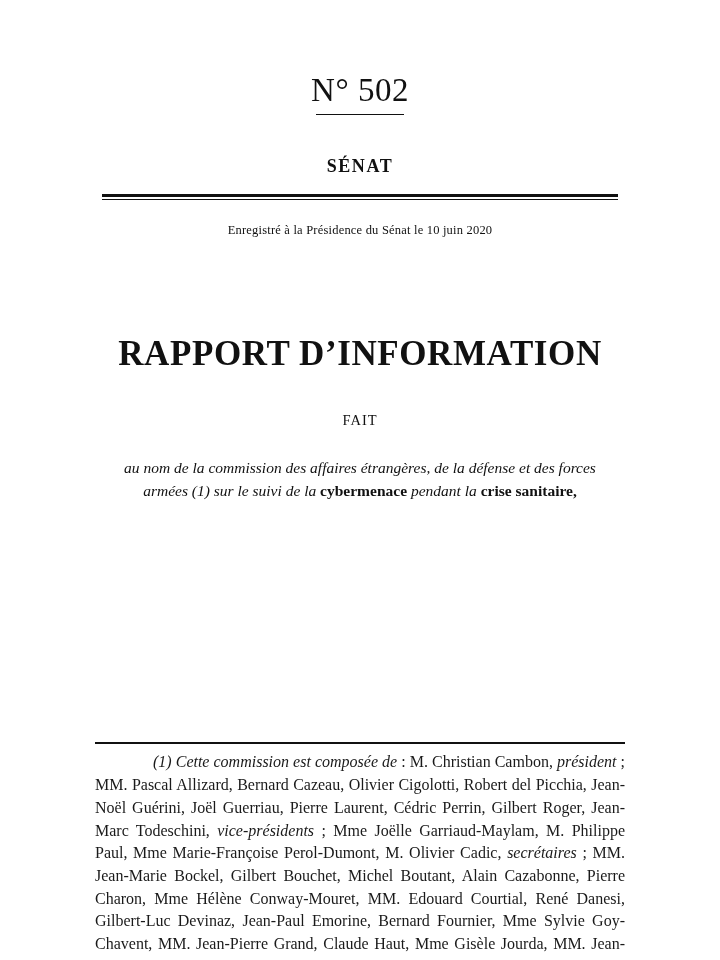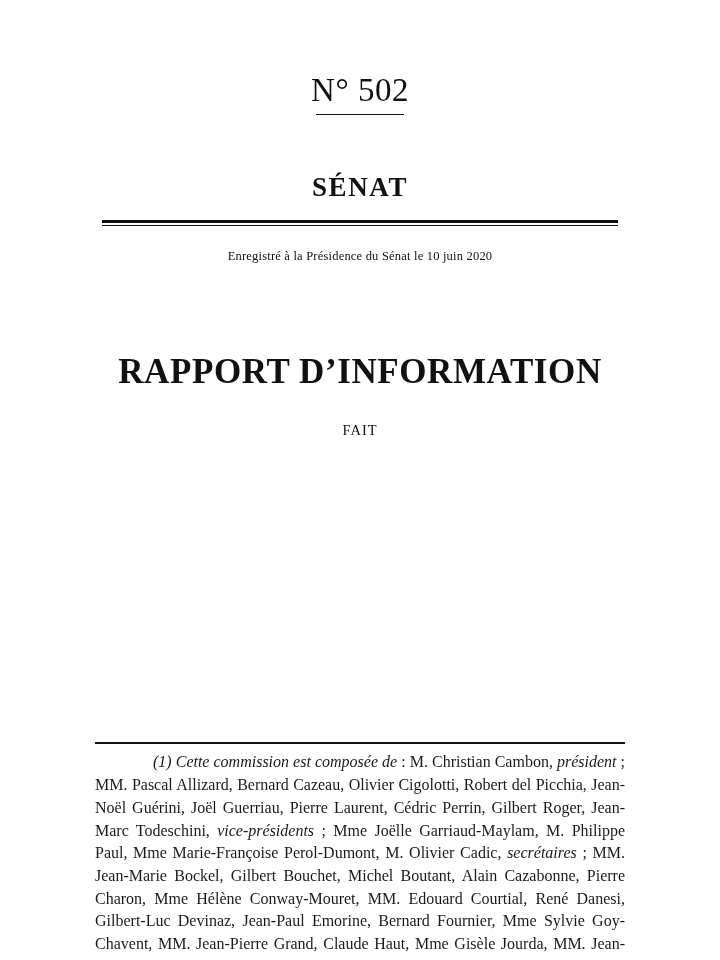--- a/index.html
+++ b/index.html
@@ -45,23 +45,23 @@
     content: "";
     position: absolute;
     left: 9px;
     right: 9px;
     bottom: 0;
     height: 1.6px;
     background: #111111;
   }
 
   .chamber {
-    margin: 16px;
+    margin: 0;
     padding-top: 42px;
-    font-size: 27px;
+    font-size: 18px;
     font-weight: bold;
     letter-spacing: 1.6px;
     line-height: 1.1;
   }
 
   .session {
     margin: 0;
     padding-top: 10px;
     font-size: 13.5px;
     letter-spacing: 0.4px;
@@ -93,21 +93,21 @@
     font-size: 12.5px;
     letter-spacing: 0.2px;
   }
 
   
   .title-block {
     text-align: center;
   }
 
   .report-title {
-    margin: 4px;
+    margin: 12px;
     padding-top: 84px;
     font-size: 35px;
     font-weight: bold;
     letter-spacing: 0.6px;
     line-height: 1.15;
   }
 
   .fait {
     margin: 0;
     padding-top: 25px;
@@ -183,20 +183,24 @@
       <div class="bar-thin"></div>
     </div>
 
     <div class="deposit">Enregistré à la Présidence du Sénat le 10 juin 2020</div>
   </div>
 
   <div class="title-block">
     <h1 class="report-title">RAPPORT D’INFORMATION</h1>
     <div class="fait">FAIT</div>
 
+    <div class="subject">
+      <span>au nom de la commission des affaires étrangères, de la défense et des forces</span>
+      <span>armées (1) sur le suivi de la </span><b>cybermenace</b><span> pendant la </span><b>crise sanitaire,</b>
+    </div>
 
   </div>
 
   <div class="footnote">
     <div class="footnote-rule"></div>
     <p class="footnote-text"><i>(1)</i> <i>Cette commission est composée de</i><span> : M. Christian Cambon, </span><i>président</i><span> ; MM. Pascal Allizard, Bernard Cazeau, Olivier Cigolotti, Robert del Picchia, Jean-Noël Guérini, Joël Guerriau, Pierre Laurent, Cédric Perrin, Gilbert Roger, Jean-Marc Todeschini, </span><i>vice-présidents</i><span> ; Mme Joëlle Garriaud-Maylam, M. Philippe Paul, Mme Marie-Françoise Perol-Dumont, M. Olivier Cadic, </span><i>secrétaires</i><span> ; MM. Jean-Marie Bockel, Gilbert Bouchet, Michel Boutant, Alain Cazabonne, Pierre Charon, Mme Hélène Conway-Mouret, MM. Edouard Courtial, René Danesi, Gilbert-Luc Devinaz, Jean-Paul Emorine, Bernard Fournier, Mme Sylvie Goy-Chavent, MM. Jean-Pierre Grand, Claude Haut, Mme Gisèle Jourda, MM. Jean-Louis Lagourgue, Robert Laufoaulu, Ronan Le Gleut, Jacques Le Nay, Rachel Mazuir, François Patriat, Gérard Poadja, Ladislas Poniatowski, Mmes Christine Prunaud, Isabelle Raimond-Pavero, MM. Stéphane Ravier, Hugues Saury, Bruno Sido, Rachid Temal, Raymond Vall, André Vallini, Yannick Vaugrenard, Jean-Pierre Vial, Richard Yung.</span></p>
   </div>
 
 </div>
 

